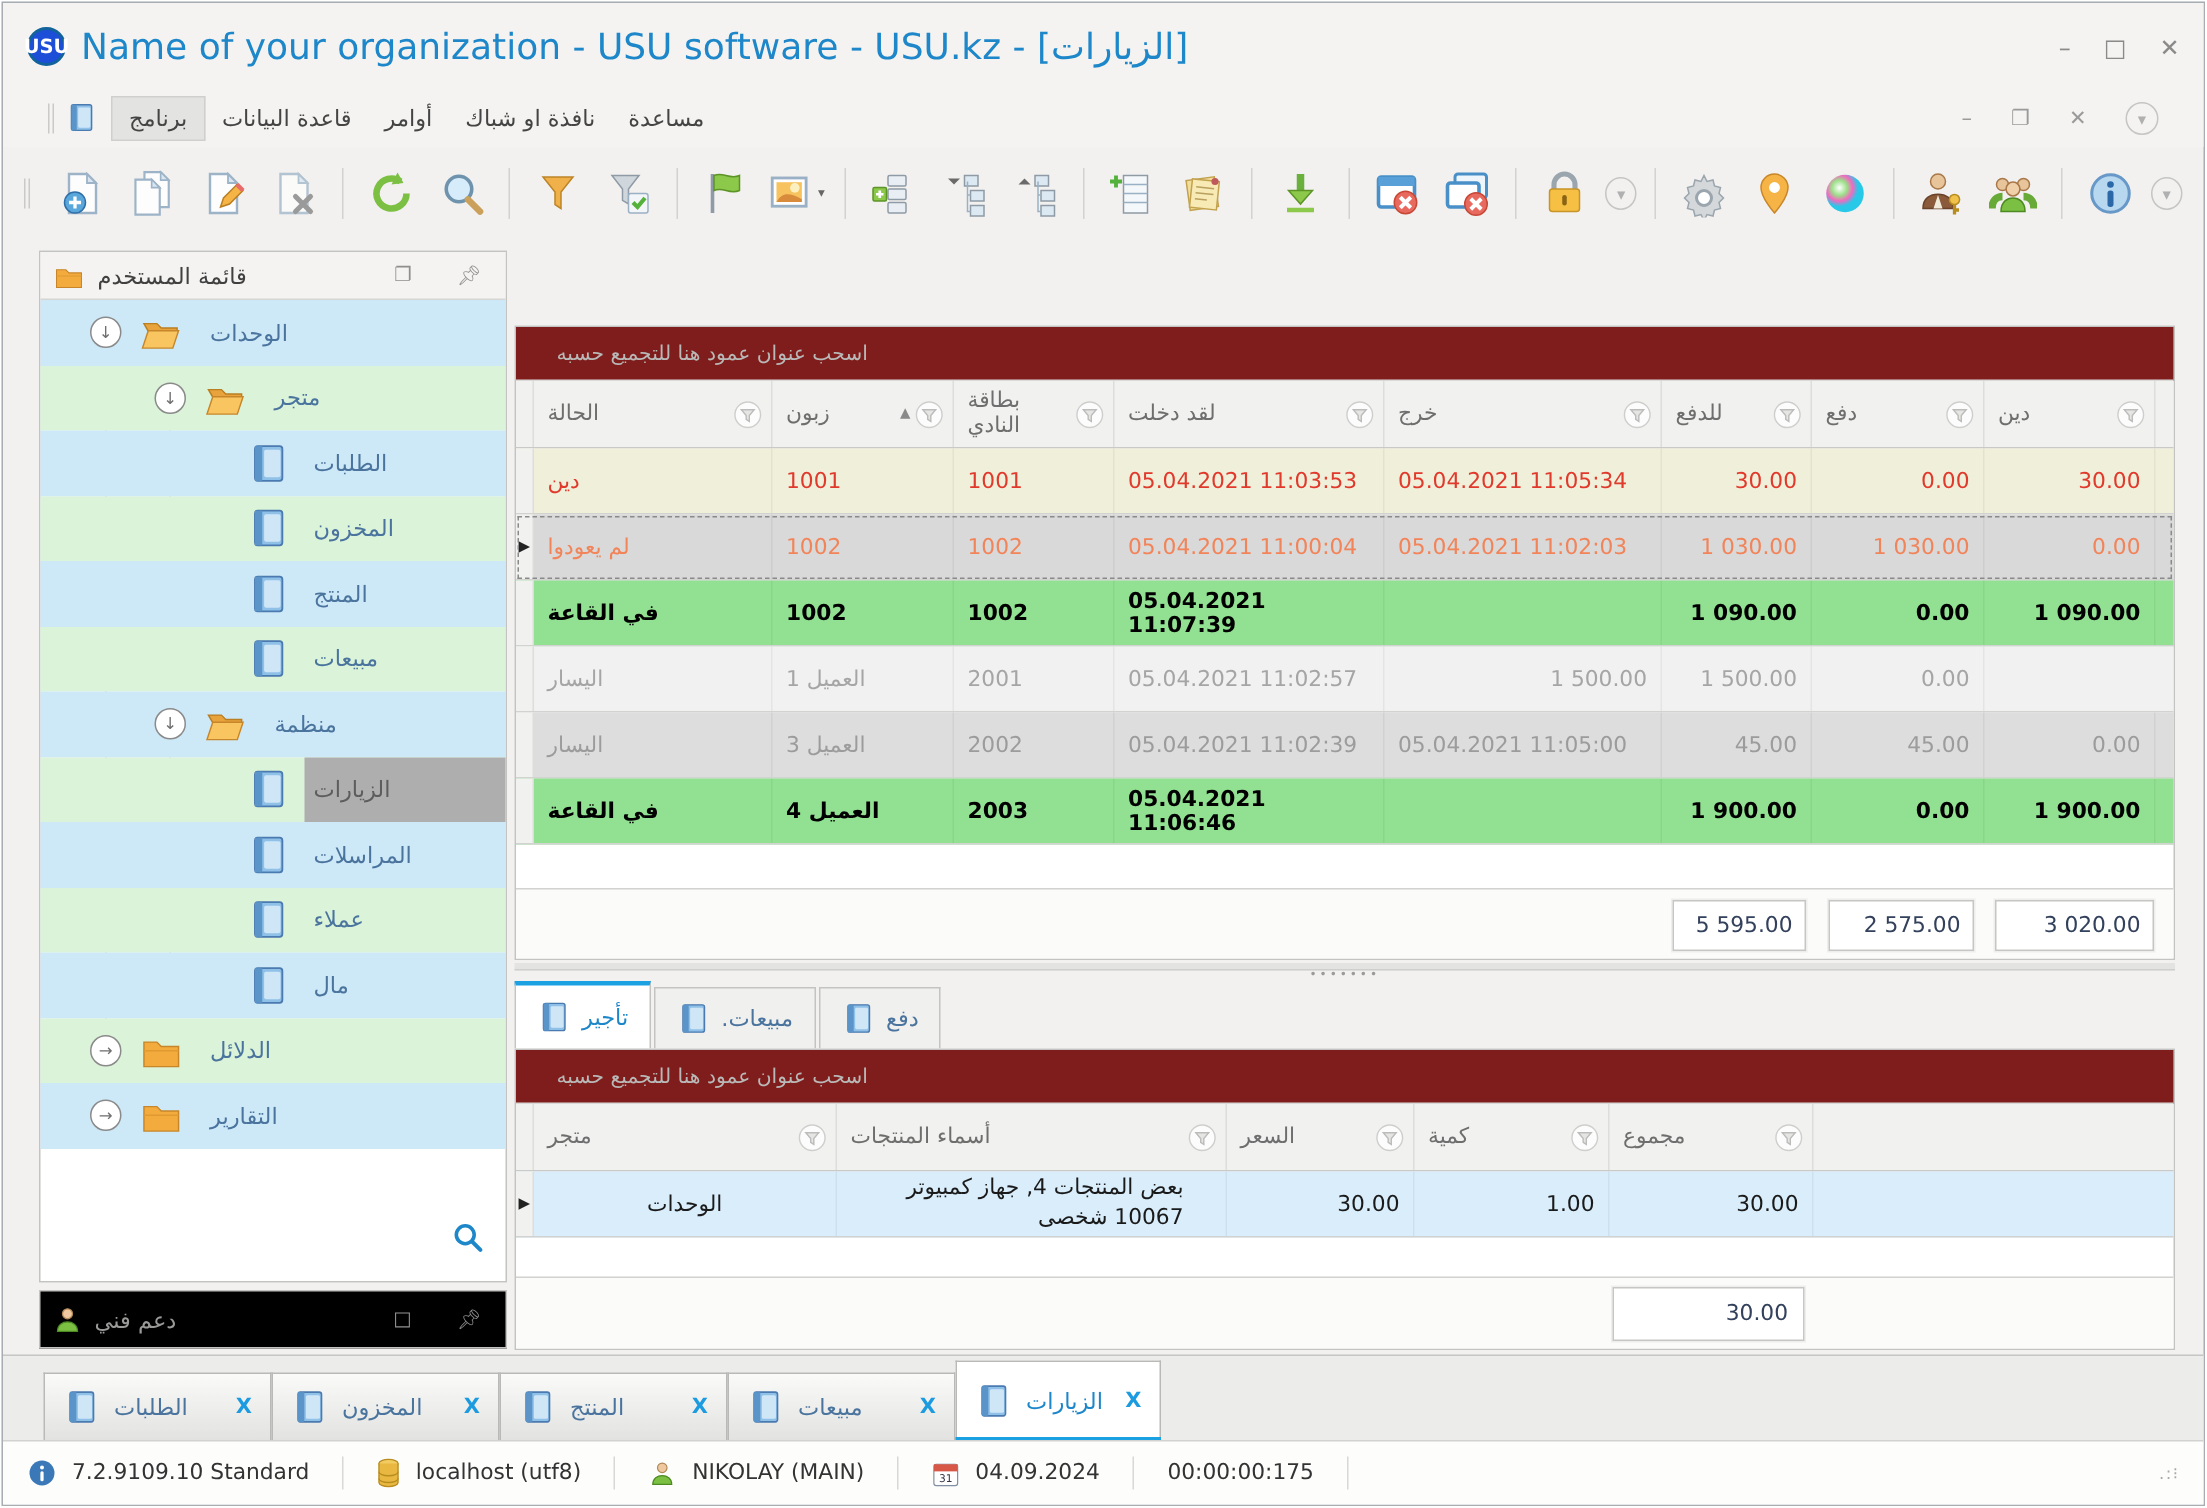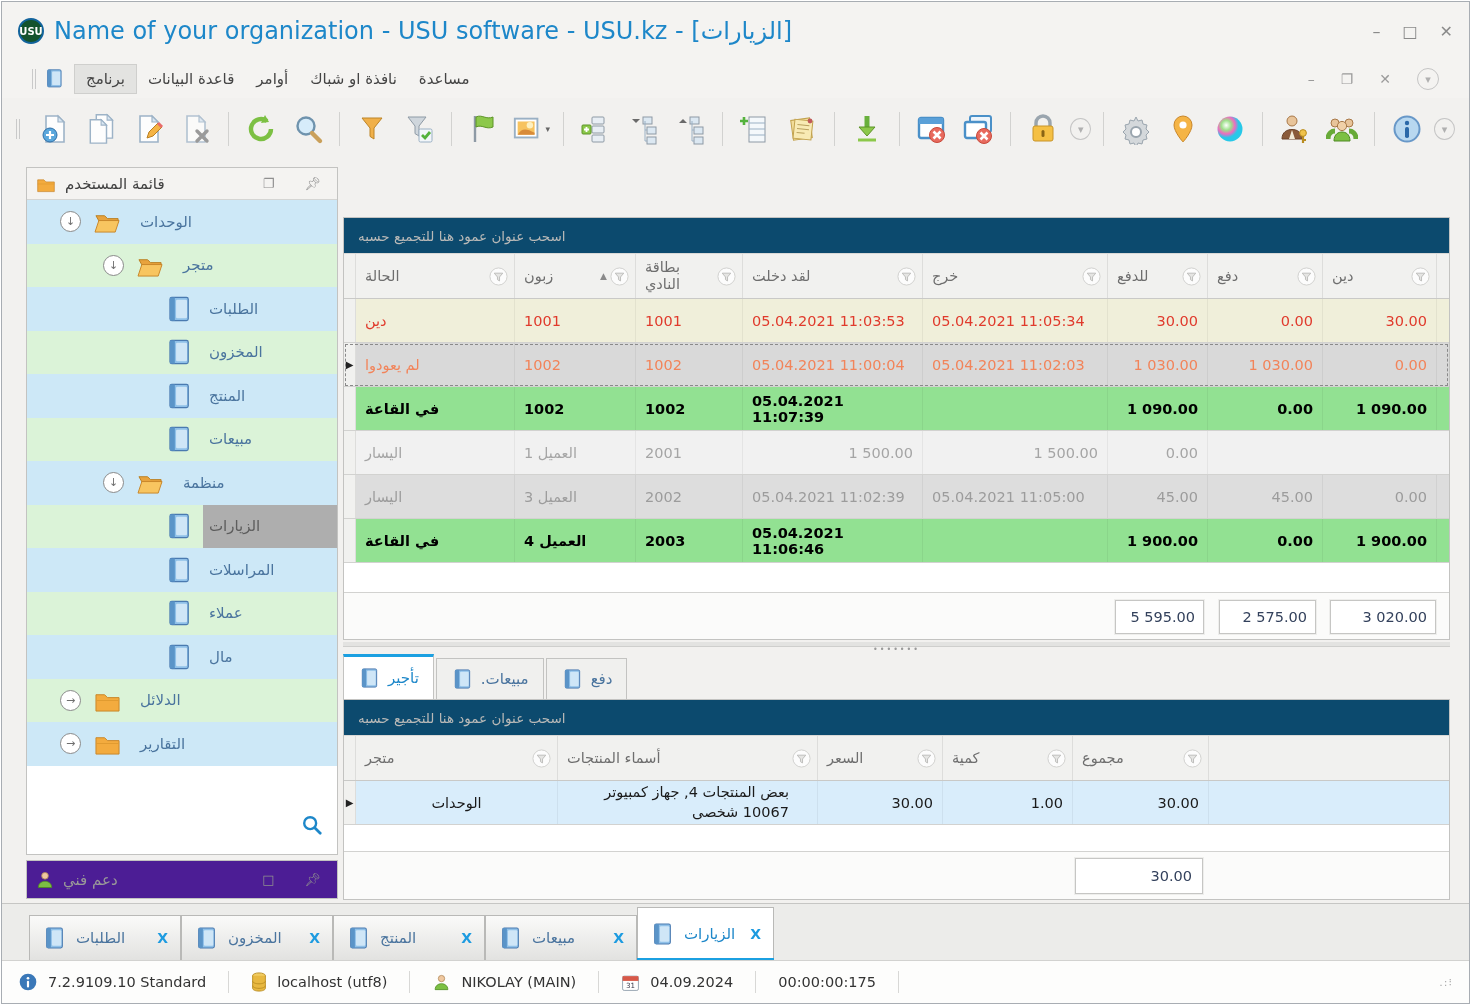--- a/index.html
+++ b/index.html
@@ -1,21 +1,21 @@
 <!DOCTYPE html>
 <html lang="ar"><head>
 <meta charset="utf-8">
 <style>
   * { box-sizing: border-box; margin: 0; padding: 0; }
   html,body { width:1471px; height:1005px; background:#fff; font-family:"DejaVu Sans","Liberation Sans",sans-serif; overflow:hidden; }
   .window { position:absolute; left:1px; top:1px; width:1469px; height:1003px; border:1px solid #a8adb3; background:#f2f1ef; }
 
   
   .titlebar { position:absolute; left:0; top:0; right:0; height:58px; background:#f4f3f1; display:flex; align-items:center; padding:0 16px; }
-  .logo { width:26px; height:26px; border-radius:50%; background:#14532d; color:#fff; font-size:10px; font-weight:bold; display:flex; align-items:center; justify-content:center; border:2px solid #12639c; }
+  .logo { width:26px; height:26px; border-radius:50%; background:#1d4ed8; color:#fff; font-size:13px; font-weight:bold; display:flex; align-items:center; justify-content:center; border:2px solid #12639c; }
   .title-text { color:#1d87c9; font-size:24px; margin-left:10px; }
   .win-controls { margin-left:auto; display:flex; gap:22px; color:#8a8a8a; font-size:16px; }
   .win-controls span { cursor:default; }
 
   
   .menubar { position:absolute; left:0; top:58px; right:0; height:38px; background:#f4f3f1; display:flex; align-items:center; padding:0 30px; }
   .grip { width:4px; height:20px; border-left:1px solid #c9c9c9; border-right:1px solid #c9c9c9; margin-right:8px; }
   .menu-item { font-size:15px; color:#444; padding:5px 11px; cursor:default; }
   .menu-item.first { background:#e3e3e1; border:1px solid #cfcfcd; }
   .mdi-controls { margin-left:auto; display:flex; gap:26px; color:#9a9a9a; font-size:14px; align-items:center; }
@@ -41,29 +41,29 @@
   .tree-row { height:43.5px; display:flex; align-items:center; font-size:15px; color:#4a749e; position:relative; }
   .tree-row.blue { background:#cde8f7; }
   .tree-row.green { background:#dbf3d8; }
   .tree-row .twisty { width:21px; height:21px; border:1px solid #8a8a8a; border-radius:50%; color:#6f6f6f; font-size:11px; display:flex; align-items:center; justify-content:center; background:#fff; flex:none; margin-right:10px; }
   .tree-row .ticon { flex:none; margin-right:10px; }
   .tree-label { white-space:nowrap; padding:3px 6px; }
   .tree-row.selected .tree-label { background:#aeaeae; color:#5d5d5d; flex:1; align-self:stretch; display:flex; align-items:center; margin:0; }
   .lv0 { padding-left:33px; } .lv1 { padding-left:76px; } .lv2 { padding-left:137px; }
   .dotline { position:absolute; border-left:1px dotted #9f9f9f; width:0; }
   .tree-search { position:absolute; right:14px; bottom:14px; }
-  .support-panel { position:absolute; left:24px; top:858px; width:312px; height:39px; background:#4c1d95; border:1px solid #c3c3c1; display:flex; align-items:center; gap:8px; padding:0 8px; }
+  .support-panel { position:absolute; left:24px; top:858px; width:312px; height:39px; background:#000000; border:1px solid #c3c3c1; display:flex; align-items:center; gap:8px; padding:0 8px; }
   .support-panel .sp-title { color:#9a9a98; font-size:15px; }
   .support-panel .sp-btns { margin-left:auto; display:flex; gap:30px; color:#8f8f8f; font-size:13px; padding-right:8px; }
 
   
   .content { position:absolute; left:341px; top:158px; width:1107px; height:743px; }
   .grid-panel { position:absolute; left:0; width:1107px; background:#fff; border:1px solid #c3c3c1; display:flex; flex-direction:column; }
   .visits-panel { top:57px; height:423px; }
-  .groupbar { height:36px; display:flex; align-items:center; padding:0 14px; color:#b9b9b7; font-size:13.5px; border-bottom:1px solid #d9d9d7; background:#0c4a6e; flex:none; }
+  .groupbar { height:36px; display:flex; align-items:center; padding:0 27px; color:#b9b9b7; font-size:13.5px; border-bottom:1px solid #d9d9d7; background:#7f1d1d; flex:none; }
   .vrow { display:grid; grid-template-columns:12px 159px 121px 107px 180px 185px 100px 115px 114px; }
   .drow { display:grid; grid-template-columns:12px 202px 260px 125px 130px 136px; }
   .thead { background:#f1f1ef; border-bottom:1px solid #c9c9c7; flex:none; }
   .thead .hcell { min-height:44px; display:flex; align-items:center; padding:2px 6px 2px 9px; font-size:14.5px; color:#6e6e6e; border-right:1px solid #dddddb; gap:3px; }
   .thead .hlabel { flex:1; line-height:1.15; }
   .sort-asc { font-size:9px; color:#8a8a8a; }
   .funnel { flex:none; opacity:.85; }
   .ind-cell { border-right:1px solid #dddddb; background:#f1f1ef; display:flex; align-items:center; justify-content:center; }
   .data-row { border-bottom:1px solid #d2d2d0; }
   .data-row .cell { min-height:43px; display:flex; align-items:center; padding:2px 9px; font-size:14.5px; border-right:1px solid rgba(0,0,0,0.05); overflow:hidden; }
@@ -623,20 +623,21 @@
             <div class="cell "></div>
             <div class="cell al-r">1 090.00</div>
             <div class="cell al-r">0.00</div>
             <div class="cell al-r">1 090.00</div>
           </div>
           <div class="vrow data-row row-left1">
             <div class="ind-cell"></div>
             <div class="cell ">اليسار</div>
             <div class="cell ">العميل 1</div>
             <div class="cell ">2001</div>
+            <div class="cell ">05.04.2021 11:02:57</div>
             <div class="cell al-r">1 500.00</div>
             <div class="cell al-r">1 500.00</div>
             <div class="cell al-r">0.00</div>
           </div>
           <div class="vrow data-row row-left2">
             <div class="ind-cell"></div>
             <div class="cell ">اليسار</div>
             <div class="cell ">العميل 3</div>
             <div class="cell ">2002</div>
             <div class="cell ">05.04.2021 11:02:39</div>

